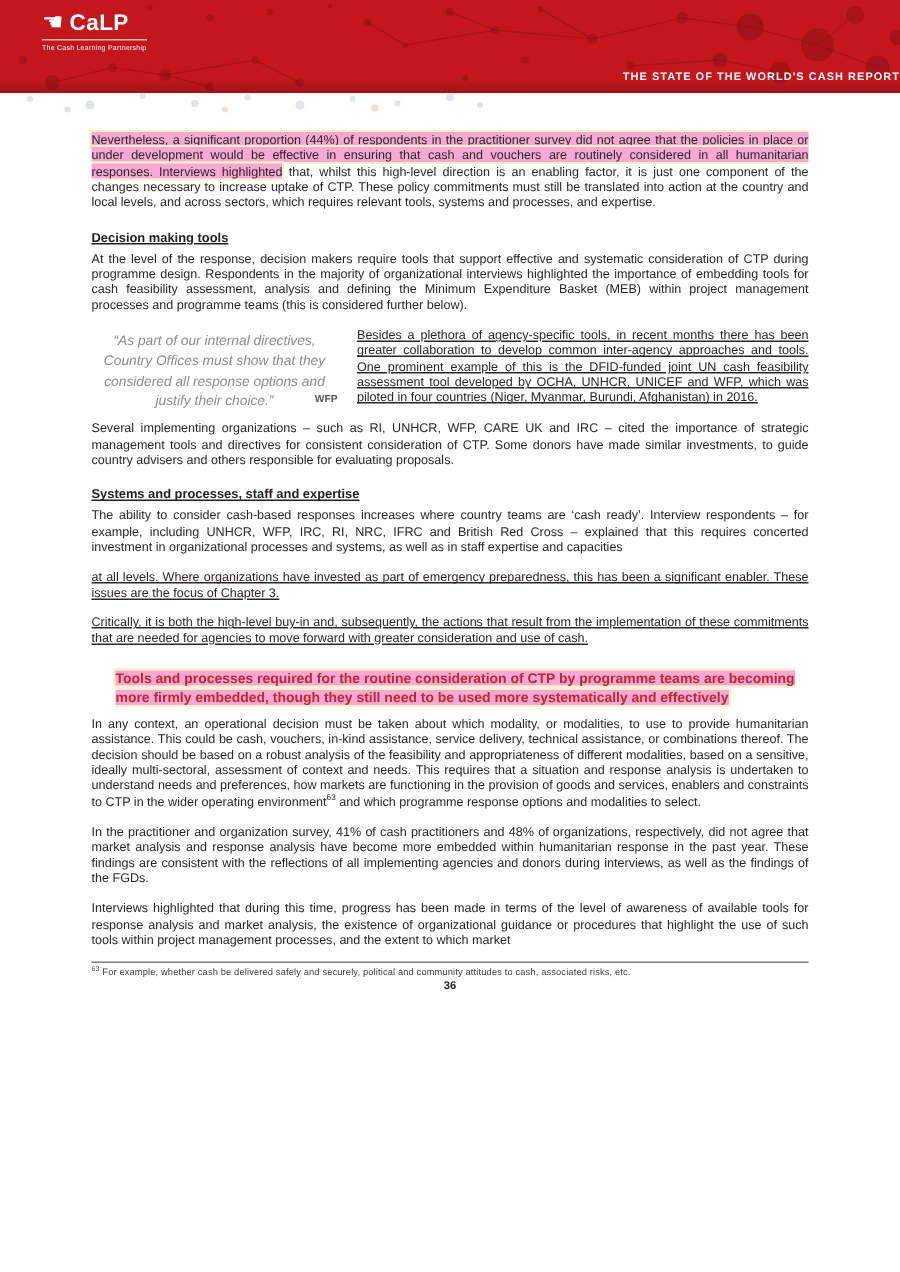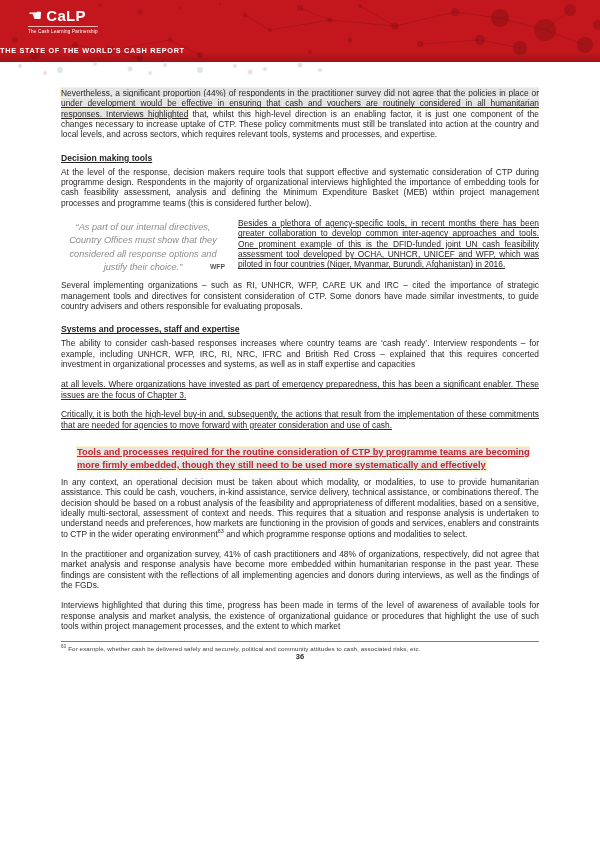--- a/index.html
+++ b/index.html
@@ -22,33 +22,33 @@
   .pattern-svg { position:absolute; inset:0; }
   .logo {
     position:absolute; left:28px; top:7px; z-index:3; color:#fff;
   }
   .logo-row { display:flex; align-items:center; gap:4px; }
   .hand-glyph { font-size:16px; line-height:16px; color:#fff; }
   .logo-name { font-size:15px; font-weight:bold; letter-spacing:0.3px; }
   .logo-tagline { font-size:4.6px; letter-spacing:0.2px; margin-top:2px; border-top:0.5px solid rgba(255,255,255,0.7); padding-top:1.5px; }
   .banner-title {
     position:absolute; left:0; right:0; bottom:7px; z-index:3;
-    text-align:left; color:#ffffff; font-size:7.3px; font-weight:bold;
+    text-align:right; color:#ffffff; font-size:7.3px; font-weight:bold;
     letter-spacing:0.7px;
   }
   .subpattern { position:relative; width:600px; height:16px; margin-top:0; }
   .subpattern svg { position:absolute; left:0; top:-2px; }
 
   
   .content { padding:10px 61px 0 61px; }
   p.body-text {
     font-size:8.4px; line-height:10.35px; text-align:justify;
     margin-bottom:10px; color:#2b2728;
   }
-  .hl { background:#e5e5e5; box-shadow:0 0 0 1.5px #fbf2cb;text-decoration:underline; }
+  .hl { background:#f9a8d4; box-shadow:0 0 0 1.5px #fbf2cb; }
   h4.sub-heading {
     font-size:8.6px; font-weight:bold; color:#231f20;
     margin:13px 0 4px 0;
     text-decoration:underline;
   }
   h3.key-finding {
     font-size:9.3px; font-weight:bold; color:#c1272d;
     line-height:13px; margin:16px 0 5px 16px; text-align:left;
   }
   sup { font-size:5.5px; vertical-align:super; line-height:0; }

